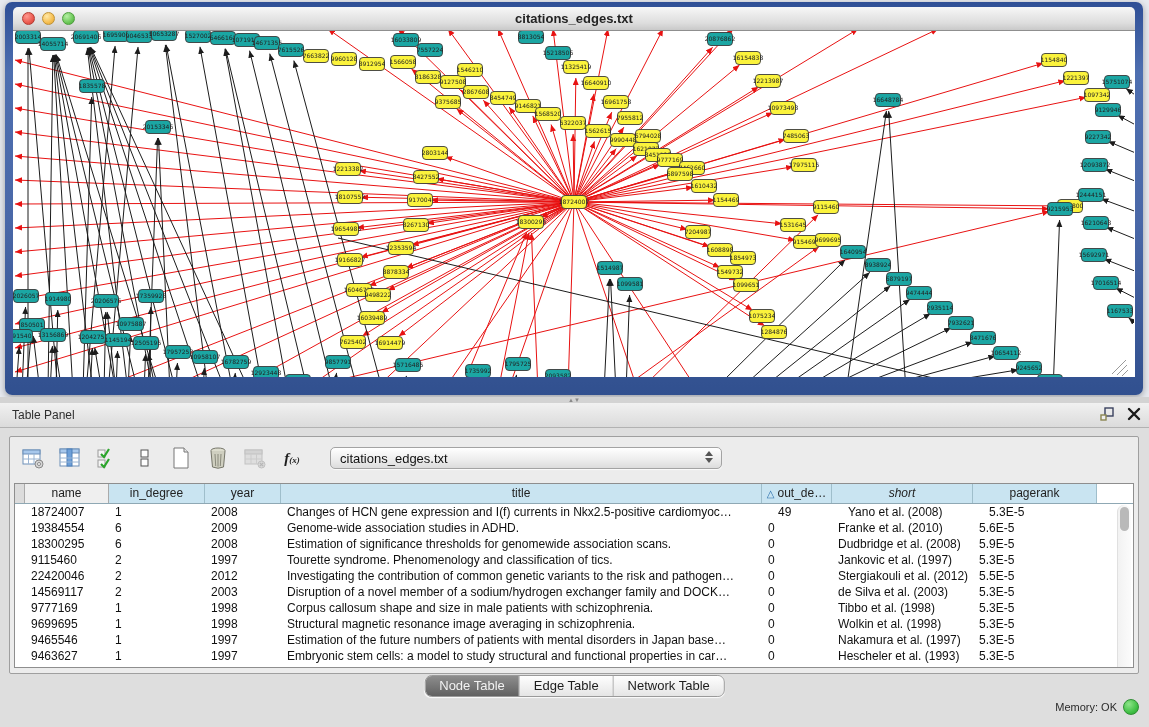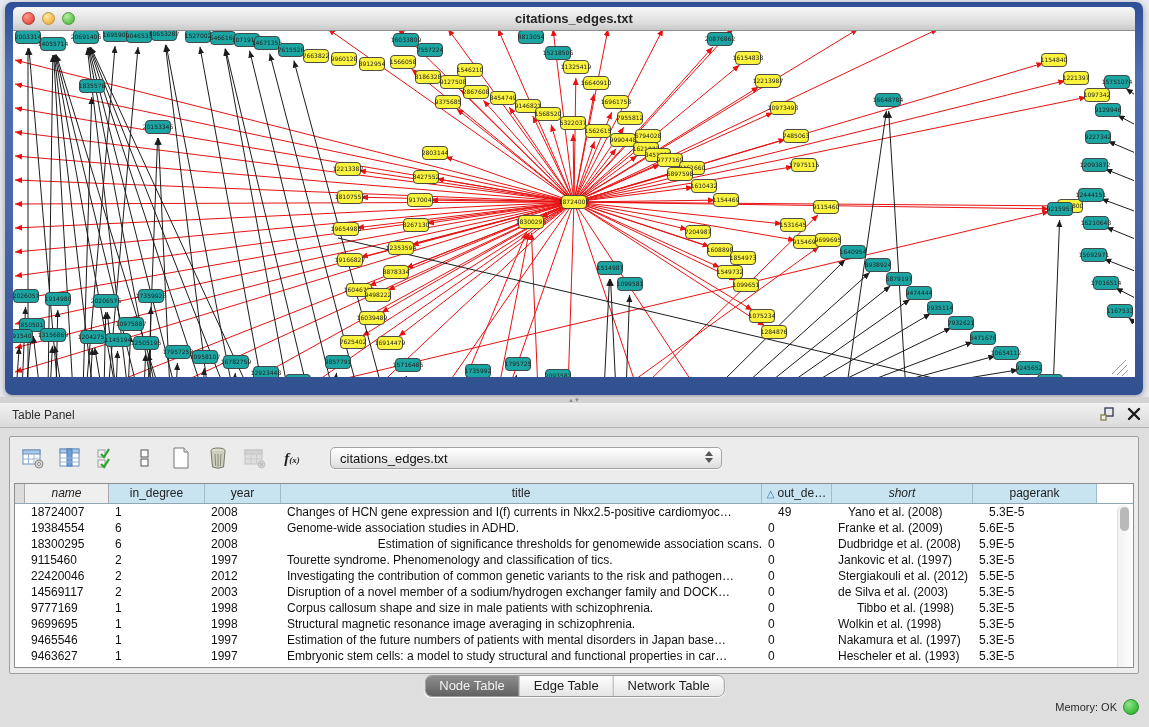--- a/index.html
+++ b/index.html
@@ -885,21 +885,21 @@
         <span id="combo-arrows">
             <i class="up"></i>
             <i class="dn"></i>
           </span>
       </div>
     </div>
 
     <div id="tablebox">
       <div id="thead">
           <div class="hcell gutter" style="width: 10px; flex: 0 0 10px;"><span></span></div>
-          <div class="hcell plain" style="width: 84px; flex: 0 0 84px; font-style: italic;"><span>name</span></div>
+          <div class="hcell plain" style="width: 84px; flex: 0 0 84px;"><span>name</span></div>
           <div class="hcell" style="width: 96px; flex: 0 0 96px;"><span>in_degree</span></div>
           <div class="hcell" style="width: 76px; flex: 0 0 76px;"><span>year</span></div>
           <div class="hcell" style="width: 481px; flex: 0 0 481px;"><span>title</span></div>
           <div class="hcell" style="width: 70px; flex: 0 0 70px;"><span class="sortglyph">△</span><span>out_de…</span></div>
           <div class="hcell" style="width: 141px; flex: 0 0 141px; font-style: italic;"><span>short</span></div>
           <div class="hcell" style="width: 124px; flex: 0 0 124px;"><span>pagerank</span></div>
           <div class="hcell plain" style="flex: 1 1 auto; border-right: none; background: rgb(255, 255, 255);"></div>
         </div>
       <div id="tbody">
           <div class="trow">
@@ -912,29 +912,29 @@
             <div class="tcell" style="width: 141px; flex: 0 0 141px;">Yano et al. (2008)</div>
             <div class="tcell" style="width: 124px; flex: 0 0 124px;">5.3E-5</div>
           </div>
           <div class="trow">
             <div class="tcell" style="width: 10px; flex: 0 0 10px;"></div>
             <div class="tcell" style="width: 84px; flex: 0 0 84px;">19384554</div>
             <div class="tcell" style="width: 96px; flex: 0 0 96px;">6</div>
             <div class="tcell" style="width: 76px; flex: 0 0 76px;">2009</div>
             <div class="tcell" style="width: 481px; flex: 0 0 481px;">Genome-wide association studies in ADHD.</div>
             <div class="tcell" style="width: 70px; flex: 0 0 70px;">0</div>
-            <div class="tcell" style="width: 141px; flex: 0 0 141px;">Franke et al. (2009)</div>
+            <div class="tcell" style="width: 141px; flex: 0 0 141px;">Franke et al. (2010)</div>
             <div class="tcell" style="width: 124px; flex: 0 0 124px;">5.6E-5</div>
           </div>
           <div class="trow">
             <div class="tcell" style="width: 10px; flex: 0 0 10px;"></div>
             <div class="tcell" style="width: 84px; flex: 0 0 84px;">18300295</div>
             <div class="tcell" style="width: 96px; flex: 0 0 96px;">6</div>
             <div class="tcell" style="width: 76px; flex: 0 0 76px;">2008</div>
-            <div class="tcell" style="width: 481px; flex: 0 0 481px; text-align: right;">Estimation of significance thresholds for genomewide association scans.</div>
+            <div class="tcell" style="width: 481px; flex: 0 0 481px;">Estimation of significance thresholds for genomewide association scans.</div>
             <div class="tcell" style="width: 70px; flex: 0 0 70px;">0</div>
             <div class="tcell" style="width: 141px; flex: 0 0 141px;">Dudbridge et al. (2008)</div>
             <div class="tcell" style="width: 124px; flex: 0 0 124px;">5.9E-5</div>
           </div>
           <div class="trow">
             <div class="tcell" style="width: 10px; flex: 0 0 10px;"></div>
             <div class="tcell" style="width: 84px; flex: 0 0 84px;">9115460</div>
             <div class="tcell" style="width: 96px; flex: 0 0 96px;">2</div>
             <div class="tcell" style="width: 76px; flex: 0 0 76px;">1997</div>
             <div class="tcell" style="width: 481px; flex: 0 0 481px;">Tourette syndrome. Phenomenology and classification of tics.</div>
@@ -962,21 +962,21 @@
             <div class="tcell" style="width: 141px; flex: 0 0 141px;">de Silva et al. (2003)</div>
             <div class="tcell" style="width: 124px; flex: 0 0 124px;">5.3E-5</div>
           </div>
           <div class="trow">
             <div class="tcell" style="width: 10px; flex: 0 0 10px;"></div>
             <div class="tcell" style="width: 84px; flex: 0 0 84px;">9777169</div>
             <div class="tcell" style="width: 96px; flex: 0 0 96px;">1</div>
             <div class="tcell" style="width: 76px; flex: 0 0 76px;">1998</div>
             <div class="tcell" style="width: 481px; flex: 0 0 481px;">Corpus callosum shape and size in male patients with schizophrenia.</div>
             <div class="tcell" style="width: 70px; flex: 0 0 70px;">0</div>
-            <div class="tcell" style="width: 141px; flex: 0 0 141px; text-align: center;">Tibbo et al. (1998)</div>
+            <div class="tcell" style="width: 141px; flex: 0 0 141px;">Tibbo et al. (1998)</div>
             <div class="tcell" style="width: 124px; flex: 0 0 124px;">5.3E-5</div>
           </div>
           <div class="trow">
             <div class="tcell" style="width: 10px; flex: 0 0 10px;"></div>
             <div class="tcell" style="width: 84px; flex: 0 0 84px;">9699695</div>
             <div class="tcell" style="width: 96px; flex: 0 0 96px;">1</div>
             <div class="tcell" style="width: 76px; flex: 0 0 76px;">1998</div>
             <div class="tcell" style="width: 481px; flex: 0 0 481px;">Structural magnetic resonance image averaging in schizophrenia.</div>
             <div class="tcell" style="width: 70px; flex: 0 0 70px;">0</div>
             <div class="tcell" style="width: 141px; flex: 0 0 141px;">Wolkin et al. (1998)</div>

